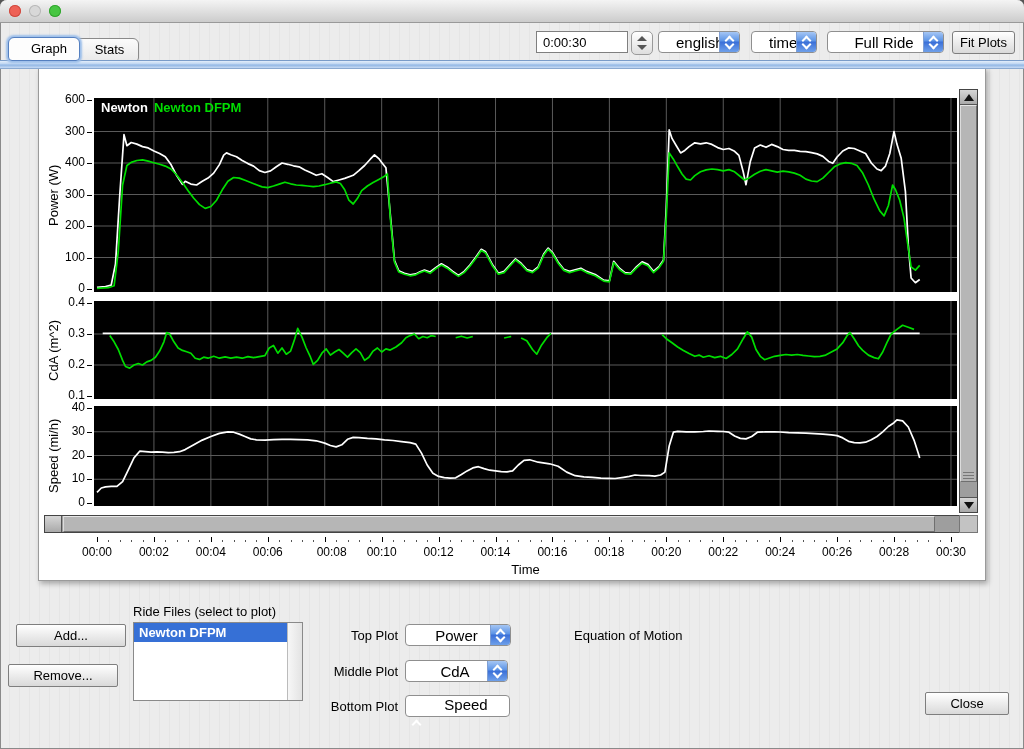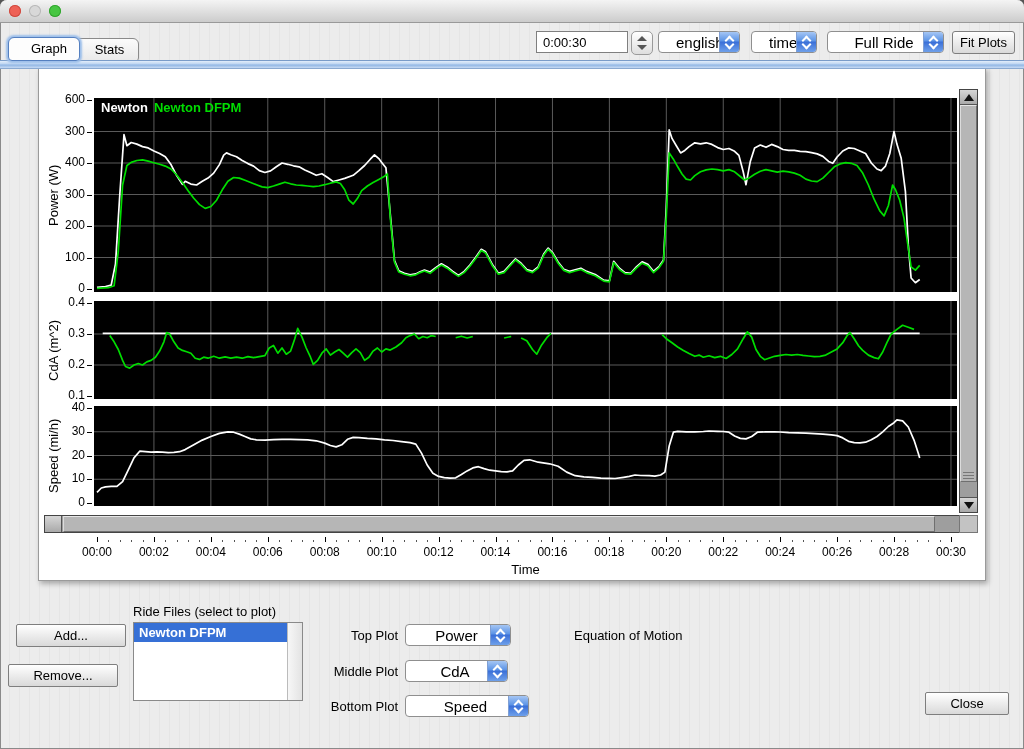--- a/index.html
+++ b/index.html
@@ -225,21 +225,21 @@
     <div id="axis-layer">
         <div class="xtick" style="left: 58px;"></div>
         <div class="xlabel" style="left: 36px;">00:00</div>
         <div class="xtick" style="left: 114.932px;"></div>
         <div class="xlabel" style="left: 92.932px;">00:02</div>
         <div class="xtick" style="left: 171.864px;"></div>
         <div class="xlabel" style="left: 149.864px;">00:04</div>
         <div class="xtick" style="left: 228.796px;"></div>
         <div class="xlabel" style="left: 206.796px;">00:06</div>
         <div class="xtick" style="left: 285.728px;"></div>
-        <div class="xlabel" style="left: 263.728px;">00:08</div>
+        <div class="xlabel" style="left: 263.728px; text-align: right;">00:08</div>
         <div class="xtick" style="left: 342.66px;"></div>
         <div class="xlabel" style="left: 320.66px;">00:10</div>
         <div class="xtick" style="left: 399.592px;"></div>
         <div class="xlabel" style="left: 377.592px;">00:12</div>
         <div class="xtick" style="left: 456.524px;"></div>
         <div class="xlabel" style="left: 434.524px;">00:14</div>
         <div class="xtick" style="left: 513.456px;"></div>
         <div class="xlabel" style="left: 491.456px;">00:16</div>
         <div class="xtick" style="left: 570.388px;"></div>
         <div class="xlabel" style="left: 548.388px;">00:18</div>
@@ -366,21 +366,21 @@
   <div class="popup" style="left:405px;top:624px;width:106px;">
     <span class="ptext">Power</span>
     <span class="cap"></span>
   </div>
   <div class="lbl" style="left:280px;top:664px;width:118px;text-align:right;">Middle Plot</div>
   <div class="popup" style="left:405px;top:660px;width:103px;">
     <span class="ptext">CdA</span>
     <span class="cap"></span>
   </div>
   <div class="lbl" style="left:280px;top:699px;width:118px;text-align:right;">Bottom Plot</div>
-  <div class="popup" style="left:405px;top:695px;width:124px;">
+  <div class="popup" style="left:405px;top:695px;width:105px;flex-direction:column;">
     <span class="ptext">Speed</span>
     <span class="cap"></span>
   </div>
 
   <div class="lbl" style="left:574px;top:628px;">Equation of Motion</div>
 
   <div class="btn" style="left:925px;top:692px;width:84px;height:23px;line-height:22px;border-radius:2px;">Close</div>
 
 </div>
 

